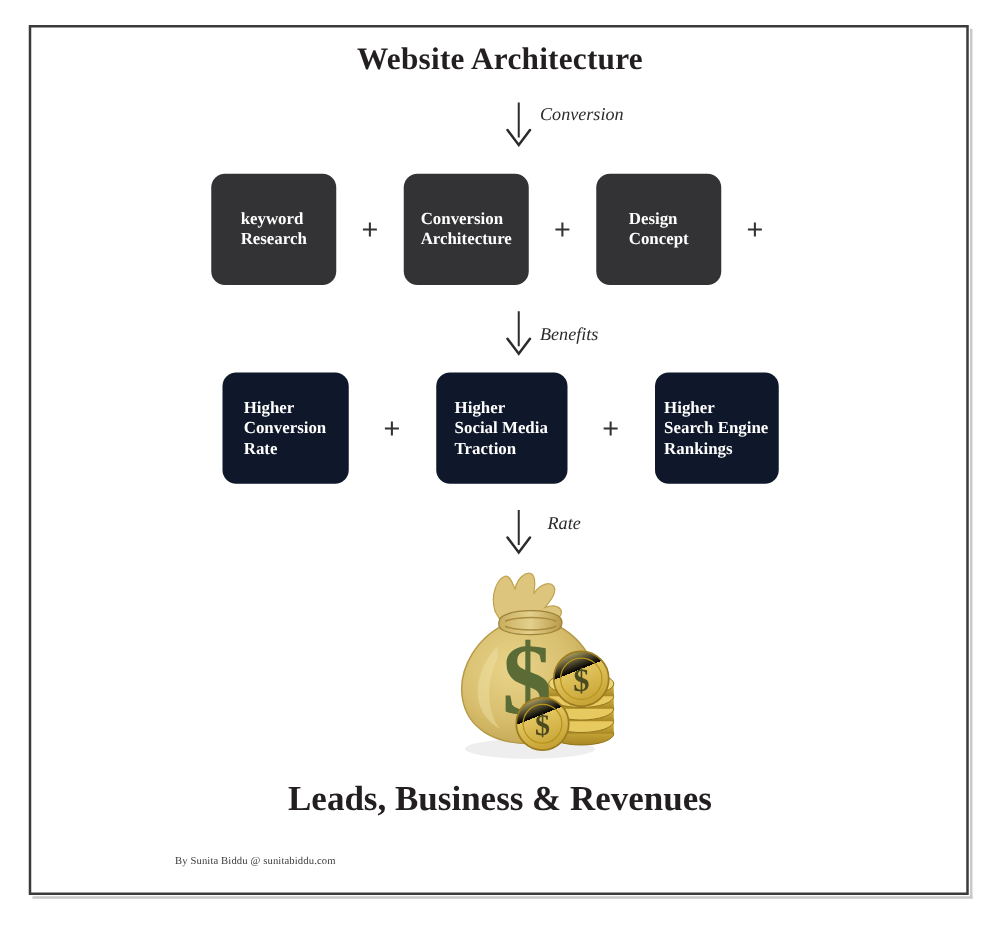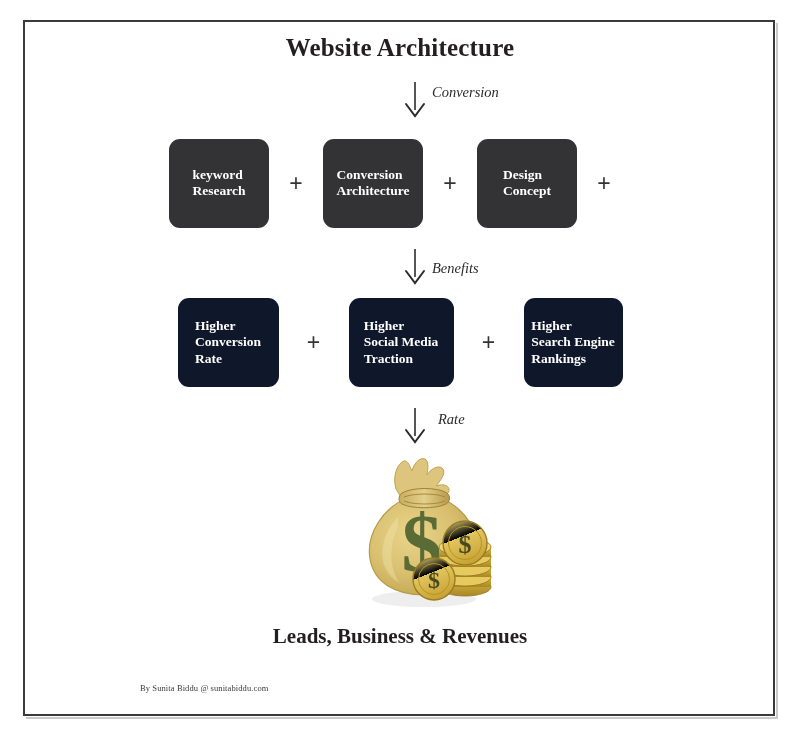--- a/index.html
+++ b/index.html
@@ -134,21 +134,21 @@
   }
   .moneybag svg { display: block; }
 
   
   .caption {
     position: absolute;
     left: 0;
     top: 624px;
     width: 800px;
     text-align: center;
-    font-size: 21px;
+    font-size: 28px;
     font-weight: bold;
     color: #231f20;
     font-family: "Liberation Serif", "DejaVu Serif", serif;
   }
 
   .credit {
     position: absolute;
     left: 140px;
     top: 683px;
     font-size: 8.5px;

